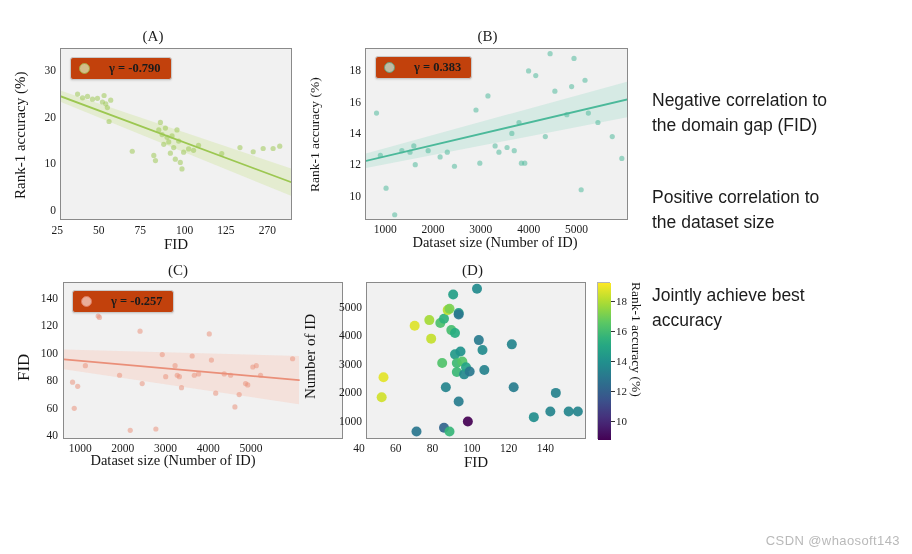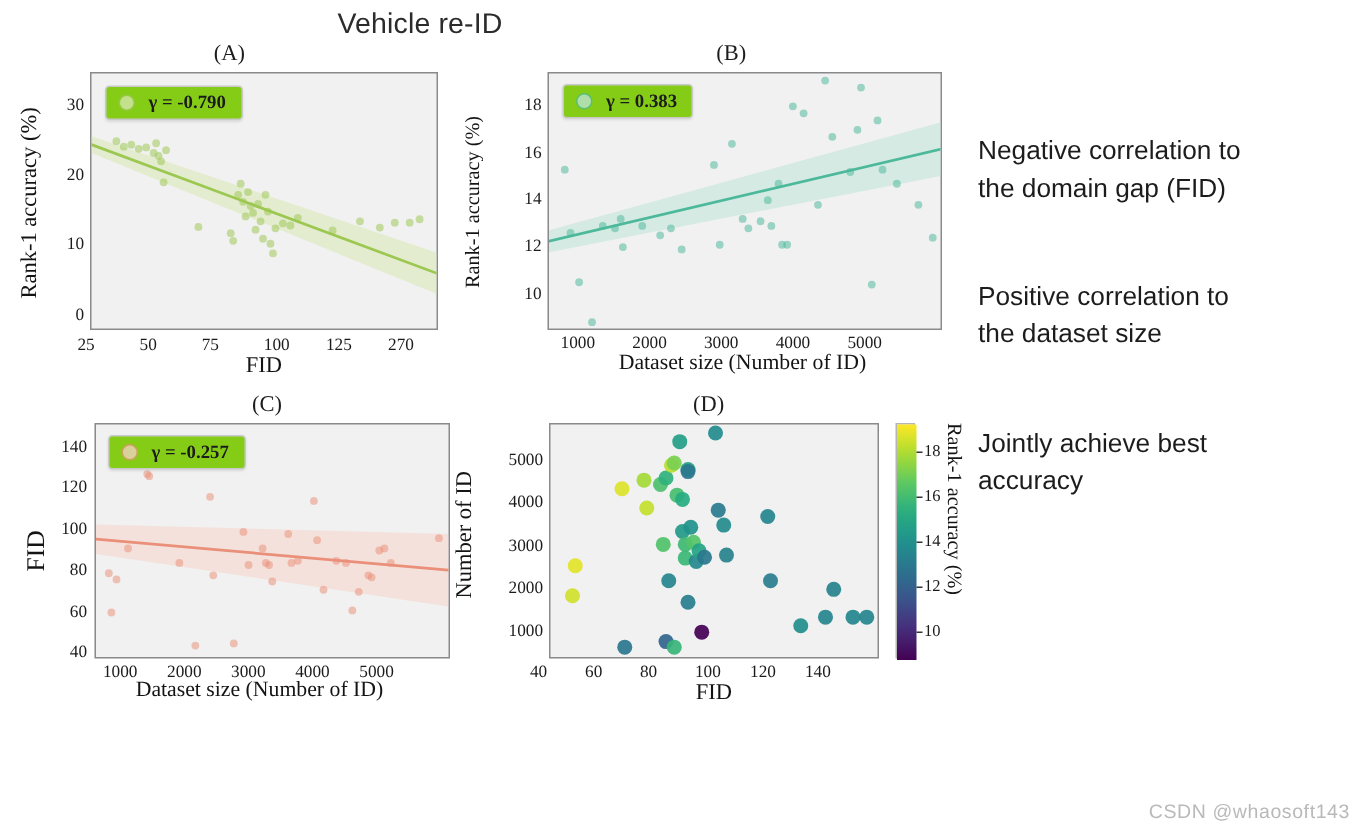--- a/index.html
+++ b/index.html
@@ -38,22 +38,22 @@
   }
   .tick{
     position:absolute;font-family:"Liberation Serif",serif;color:#1b1b1b;
     font-size:11.5px;white-space:nowrap;
   }
   .ytick{text-align:right;}
   .xtick{}
 
   
   .legend{
-    position:absolute;background:#84cc16;border:1px solid #c9c9c9;
-    border-radius:3px;display:flex;align-items:center;gap:9px;
+    position:absolute;background:#c2410c;border:1px solid #c9c9c9;
+    border-radius:3px;display:flex;align-items:center;gap:19px;
     padding:3px 10px 3px 8px;box-shadow:0 1px 2px rgba(0,0,0,.10);
   }
   .legend .dot{width:9px;height:9px;border-radius:50%;display:block;}
   .legend .txt{
     font-family:"Liberation Serif",serif;font-size:12.5px;color:#1b1b1b;
     white-space:nowrap;font-weight:600;
   }
 
   svg.layer{position:absolute;left:0;top:0;overflow:visible;}
 
@@ -96,21 +96,20 @@
   #cbar-label{
     position:absolute;font-family:"Liberation Serif",serif;font-size:13.5px;
     color:#141414;writing-mode:vertical-rl;white-space:nowrap;
   }
 </style>
 </head>
 <body>
 
 <div class="root">
 
-  <div id="fig-title">Vehicle re-ID</div>
 
   <div class="panel" id="panel-a" style="left:8px;top:28px;width:290px;height:222px;">
     <div class="panel-title">(A)</div>
     <div class="ylabel" style="left:4px;top:22px;height:170px;font-size:15px;">Rank-1 accuracy (%)</div>
     <div class="plotbox" id="pa-box" style="left:52px;top:20px;width:232px;height:172px;">
       <svg class="layer" id="pa-svg" width="232" height="172">
           <path d="M 0 41.79135135135135 L 232 120.0745945945946 L 232 147.68756756756756 L 0 53.041081081081074 Z" fill="#d9e8b4" fill-opacity="0.55" stroke="none"></path>
           <line x1="0" y1="47.41621621621621" x2="232" y2="133.88108108108108" stroke="#9cc751" stroke-width="1.8" stroke-linecap="round"></line>
           <circle cx="16.57" cy="45.09" r="2.6" fill="#9cc751" fill-opacity="0.52" stroke="none"></circle>
           <circle cx="21.54" cy="48.81" r="2.6" fill="#9cc751" fill-opacity="0.52" stroke="none"></circle>
@@ -237,21 +236,21 @@
         <div class="tick xtick" style="top: 195px; width: 40px; left: 164.327px;">3000</div>
         <div class="tick xtick" style="top: 195px; width: 40px; left: 212.145px;">4000</div>
         <div class="tick xtick" style="top: 195px; width: 40px; left: 259.964px;">5000</div>
       </div>
     <div class="xlabel" style="left:40px;top:206px;width:300px;font-size:14.5px;">Dataset size (Number of ID)</div>
   </div>
 
   <div class="panel" id="panel-c" style="left:8px;top:262px;width:300px;height:210px;">
     <div class="panel-title" style="left:40px;right:0;">(C)</div>
     <div class="ylabel" style="left:6px;top:55px;height:100px;font-size:17px;">FID</div>
-    <div class="plotbox" id="pc-box" style="left:55px;top:20px;width:237px;height:157px;">
+    <div class="plotbox" id="pc-box" style="left:55px;top:20px;width:280px;height:157px;">
       <svg class="layer" id="pc-svg" width="235" height="157">
           <path d="M 0 66.58728070175438 L 235 72.92236842105265 L 235 121.26184210526313 L 0 86.28114035087718 Z" fill="#f6d3c8" fill-opacity="0.55" stroke="none"></path>
           <line x1="0" y1="76.43421052631578" x2="235" y2="97.09210526315789" stroke="#ea8f79" stroke-width="1.8" stroke-linecap="round"></line>
           <circle cx="8.55" cy="99.16" r="2.6" fill="#ea8f79" fill-opacity="0.52" stroke="none"></circle>
           <circle cx="10.25" cy="125.32" r="2.6" fill="#ea8f79" fill-opacity="0.52" stroke="none"></circle>
           <circle cx="13.67" cy="103.29" r="2.6" fill="#ea8f79" fill-opacity="0.52" stroke="none"></circle>
           <circle cx="21.36" cy="82.63" r="2.6" fill="#ea8f79" fill-opacity="0.52" stroke="none"></circle>
           <circle cx="34.18" cy="33.05" r="2.6" fill="#ea8f79" fill-opacity="0.52" stroke="none"></circle>
           <circle cx="35.46" cy="34.43" r="2.6" fill="#ea8f79" fill-opacity="0.52" stroke="none"></circle>
           <circle cx="55.55" cy="92.27" r="2.6" fill="#ea8f79" fill-opacity="0.52" stroke="none"></circle>

